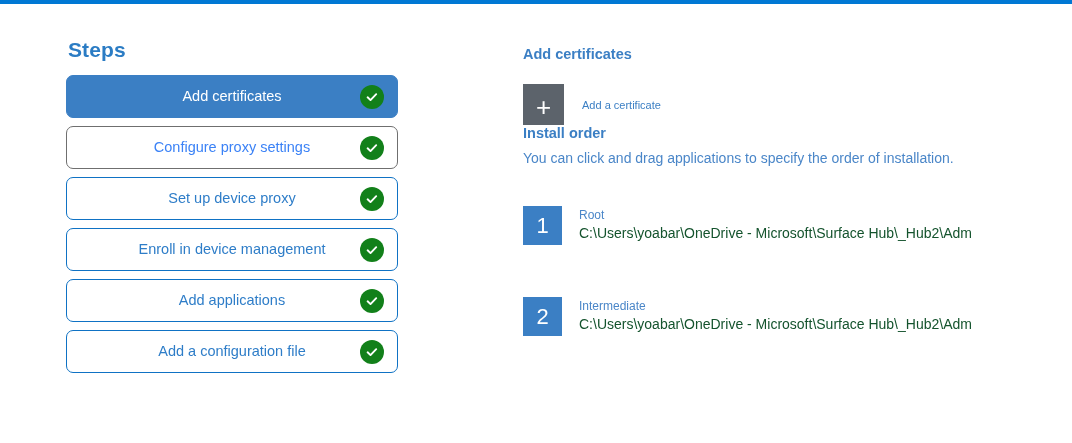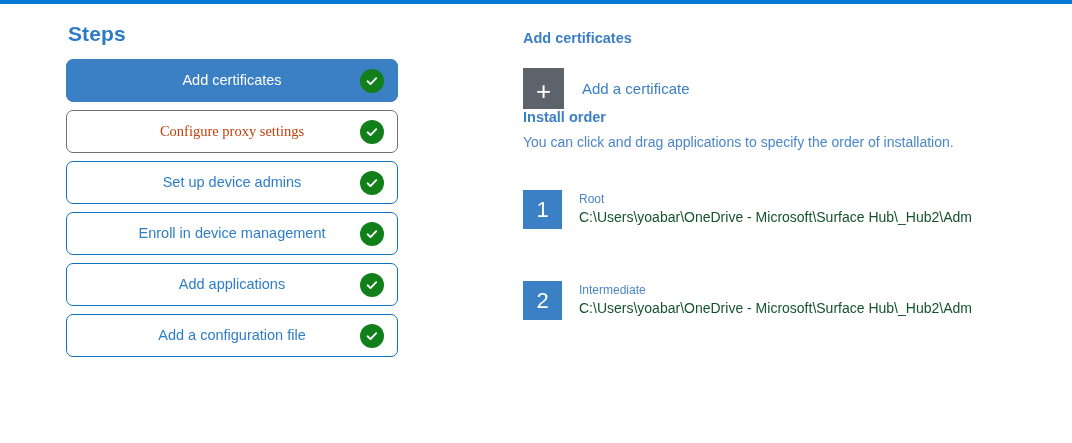--- a/index.html
+++ b/index.html
@@ -21,21 +21,21 @@
     top: 0;
     left: 0;
     width: 1072px;
     height: 4px;
     background: #0078d4;
   }
 
   
   .page {
     position: absolute;
-    top: 4px;
+    top: 20px;
     left: 0;
     width: 1072px;
     height: 381px;
   }
 
   
   .steps-col {
     position: absolute;
     left: 66px;
     top: 18px;
@@ -65,22 +65,21 @@
     cursor: pointer;
     user-select: none;
   }
   .step-btn.selected {
     background: #3b7fc4;
     border-color: #3b7fc4;
     color: #ffffff;
   }
   .step-btn.muted {
     border-color: #6f6f6f;
-    color: #c2410c;
-    font-family: Liberation Serif, serif;
+    color: #3b82f6;
   }
   .step-label {
     line-height: 1;
     padding: 0 40px;
     text-align: center;
   }
   .check-badge {
     position: absolute;
     right: 13px;
     top: 50%;
@@ -138,21 +137,21 @@
     top: 56%;
     transform: translateY(-50%);
     text-align: center;
     color: #ffffff;
     font-size: 26px;
     font-weight: 300;
     line-height: 1;
   }
   .add-cert-label {
     margin-left: 18px;
-    font-size: 15px;
+    font-size: 11px;
     color: #3b7fc4;
   }
 
   
   .install-block { }
   .order-list { margin-top: 39px; }
   .order-item {
     display: flex;
     align-items: flex-start;
     margin-bottom: 52px;
@@ -210,21 +209,21 @@
     <div class="step-btn muted">
       <span class="step-label">Configure proxy settings</span>
       <span class="check-badge">
         <svg width="14" height="14" viewBox="0 0 14 14" aria-hidden="true">
           <path d="M2.6 7.3 L5.5 10.1 L11.2 4.2" fill="none" stroke="#ffffff" stroke-width="1.9" stroke-linecap="round" stroke-linejoin="round"></path>
         </svg>
       </span>
     </div>
 
     <div class="step-btn">
-      <span class="step-label">Set up device admins</span>
+      <span class="step-label">Set up device proxy</span>
       <span class="check-badge">
         <svg width="14" height="14" viewBox="0 0 14 14" aria-hidden="true">
           <path d="M2.6 7.3 L5.5 10.1 L11.2 4.2" fill="none" stroke="#ffffff" stroke-width="1.9" stroke-linecap="round" stroke-linejoin="round"></path>
         </svg>
       </span>
     </div>
 
     <div class="step-btn">
       <span class="step-label">Enroll in device management</span>
       <span class="check-badge">

